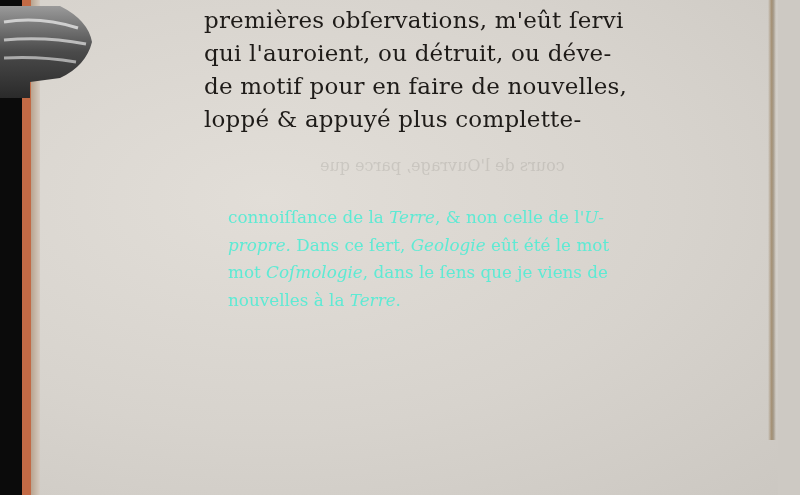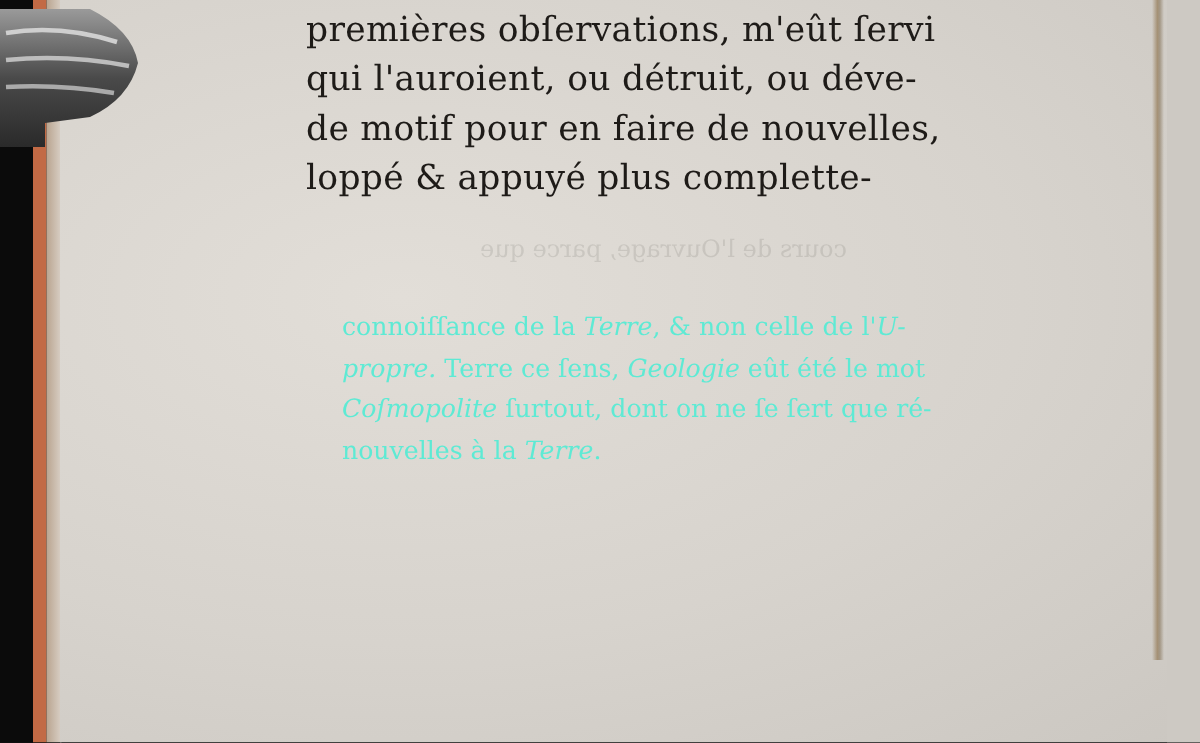--- a/index.html
+++ b/index.html
@@ -48,16 +48,16 @@
 
 <div class="text-main">
   <div class="line-lg">premières obſervations, m'eût ſervi</div>
   <div class="line-lg">qui l'auroient, ou détruit, ou déve-</div>
   <div class="line-lg">de motif pour en faire de nouvelles,</div>
   <div class="line-lg">loppé &amp; appuyé plus complette-</div>
 </div>
 
 <div class="notes">
   <div class="line-sm"><span>connoiſſance de la </span><i>Terre</i><span>, &amp; non celle de l'</span><i>U-</i></div>
-  <div class="line-sm"><i>propre.</i><span> Terre ce ſens, </span><i>Geologie</i><span> eût été le mot</span></div>
-  <div class="line-sm"><i>Coſmopolite</i><span> ſurtout, dont on ne ſe ſert que ré-</span></div>
+  <div class="line-sm"><i>propre.</i><span> Dans ce ſert, </span><i>Geologie</i><span> eût été le mot</span></div>
+  <div class="line-sm"><span>mot </span><i>Coſmologie</i><span>, dans le ſens que je viens de</span></div>
   <div class="line-sm"><span>nouvelles à la </span><i>Terre</i><span>.</span></div>
 </div>
 
 </body></html>

